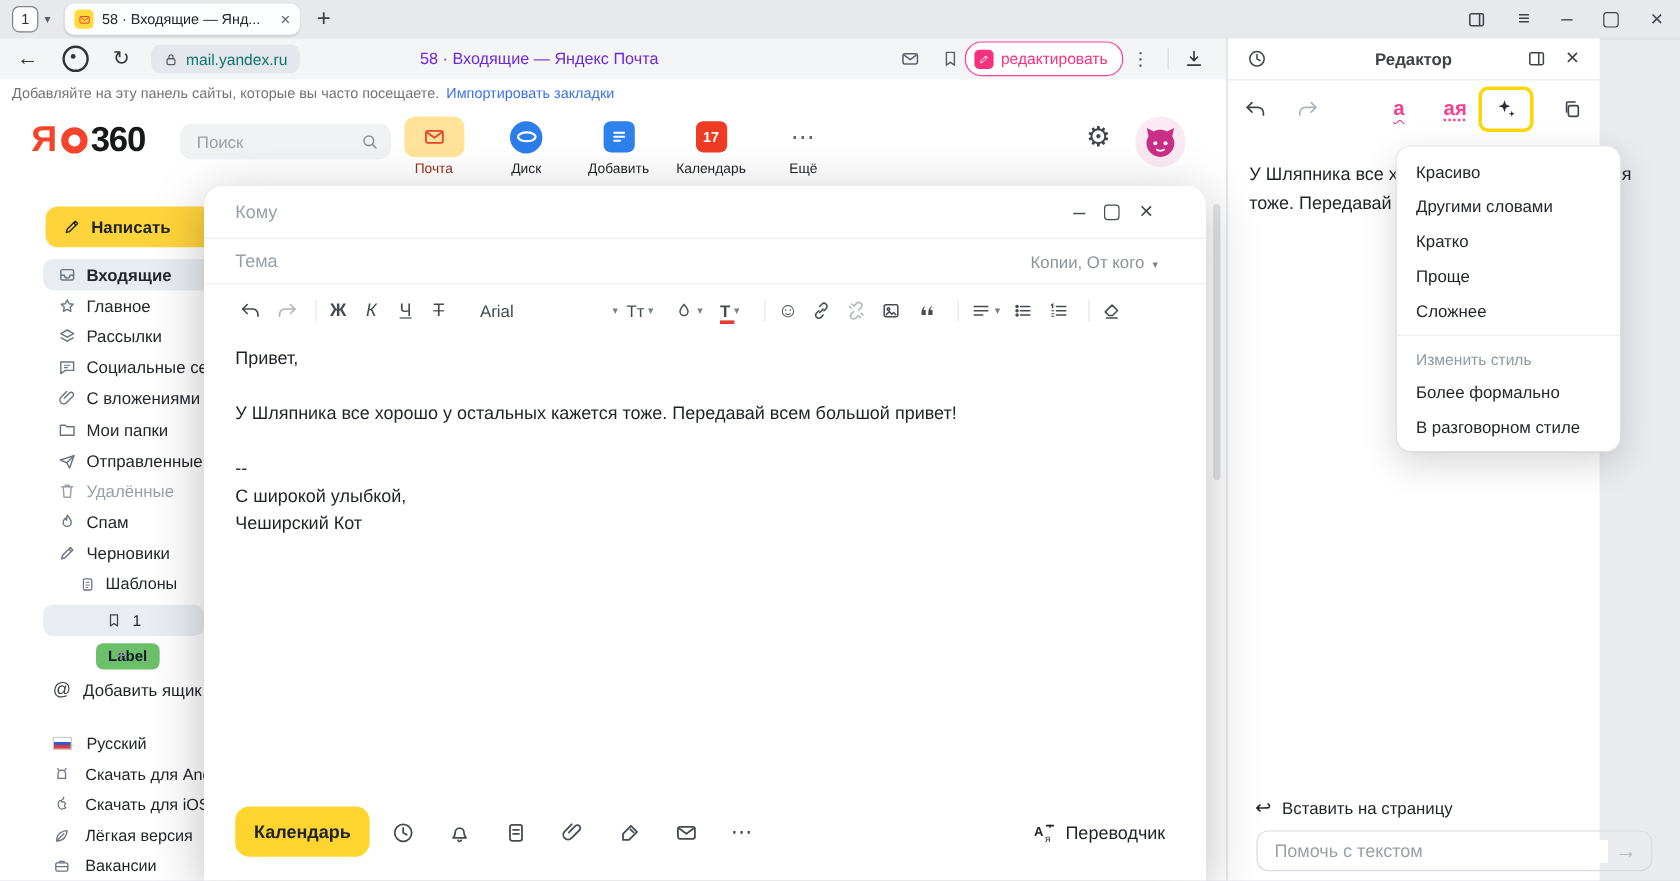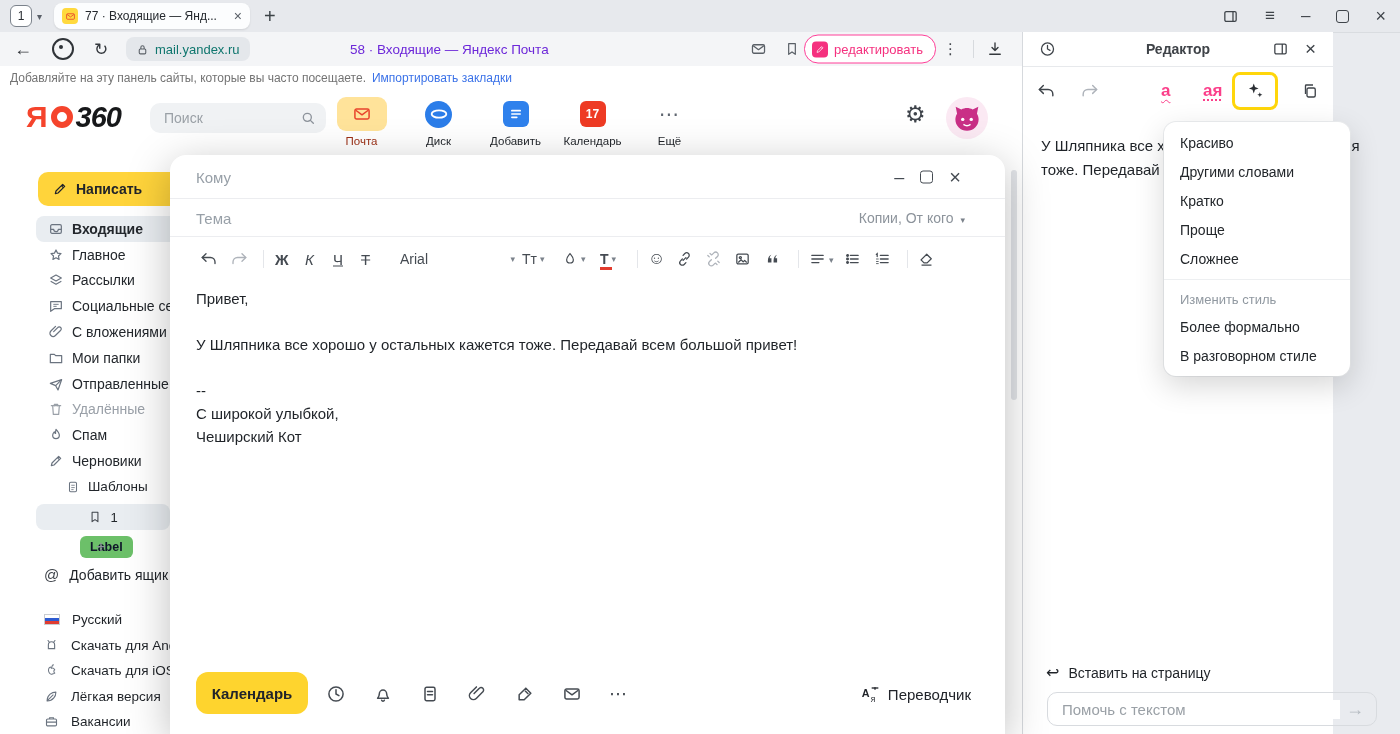--- a/index.html
+++ b/index.html
@@ -41,21 +41,21 @@
   
   .hintbar{position:absolute;left:0;top:66px;width:1022px;height:24px;background:#fff;
            border-bottom:1px solid #e8eaed;display:flex;align-items:center;font-size:12px;}
   .hintbar .txt{margin-left:10px;color:#737373;}
   .hintbar .lnk{margin-left:6px;color:#3b72e8;cursor:pointer;}
   
   .mailpage{position:absolute;left:0;top:90px;width:1022px;height:644px;background:#fff;}
   .logo{position:absolute;left:26px;top:12px;display:flex;align-items:center;gap:3px;cursor:pointer;}
   .logo .ya{color:#f5442c;font-weight:800;font-size:30px;line-height:1;}
   .logo .donut{width:22px;height:22px;border:6.5px solid #f5442c;border-radius:50%;box-sizing:border-box;}
-  .logo .n360{color:#17181a;font-weight:800;font-size:29px;line-height:1;letter-spacing:-1px;font-style:italic;}
+  .logo .n360{color:#17181a;font-weight:800;font-size:29px;line-height:1;letter-spacing:-1px;}
   .searchbox{position:absolute;left:150px;top:13px;width:154px;height:30px;background:#f0f2f4;border-radius:10px;
              display:flex;align-items:center;padding:0 10px 0 12px;}
   .searchbox input{flex:1;border:0;background:transparent;outline:none;font-size:14px;color:#1f2328;
                    font-family:inherit;min-width:0;}
   .searchbox input::placeholder{color:#9aa0a6;}
   .apps{position:absolute;left:333px;top:6px;display:flex;gap:20px;}
   .app{width:57px;display:flex;flex-direction:column;align-items:center;cursor:pointer;}
   .app .ibox{height:36px;display:flex;align-items:center;justify-content:center;}
   .app .lbl{font-size:11.5px;color:#1f2328;margin-top:3px;white-space:nowrap;}
   .app.active .lbl{color:#9c2f15;}
@@ -399,21 +399,21 @@
     <div class="tabgroup">
       <span class="tg-num">1</span>
       <span class="tg-chev">▾</span>
     </div>
     <div class="tab">
       <span class="favicon">
         <svg class="ic" width="11" height="11" viewBox="0 0 24 24" style="color:#e8432c">
             <use href="#s-env"></use>
           </svg>
       </span>
-      <span class="tab-title">77 · Входящие — Янд...</span>
+      <span class="tab-title">58 · Входящие — Янд...</span>
       <span class="tab-close">×</span>
     </div>
     <div class="newtab">+</div>
     <div class="tb-right">
       <span>
           <svg class="ic" width="17" height="17" viewBox="0 0 24 24">
             <use href="#s-panelbar"></use>
           </svg>
         </span>
       <span style="font-size:17px;">≡</span>

